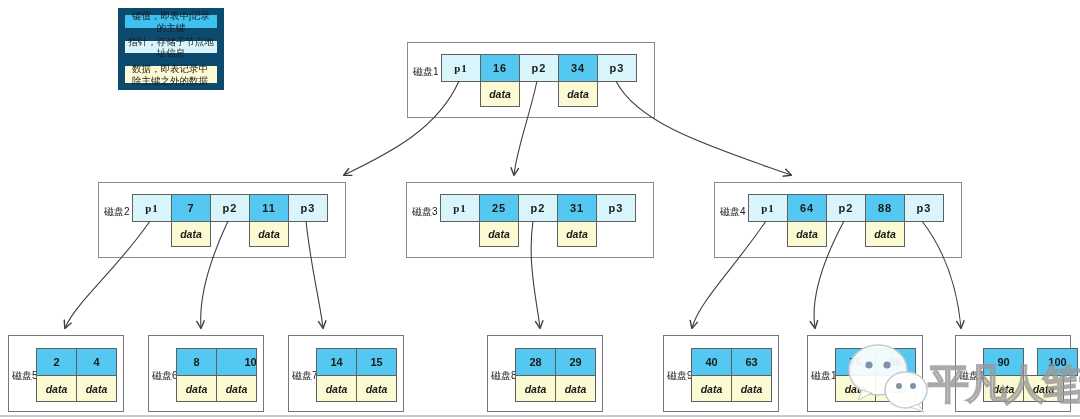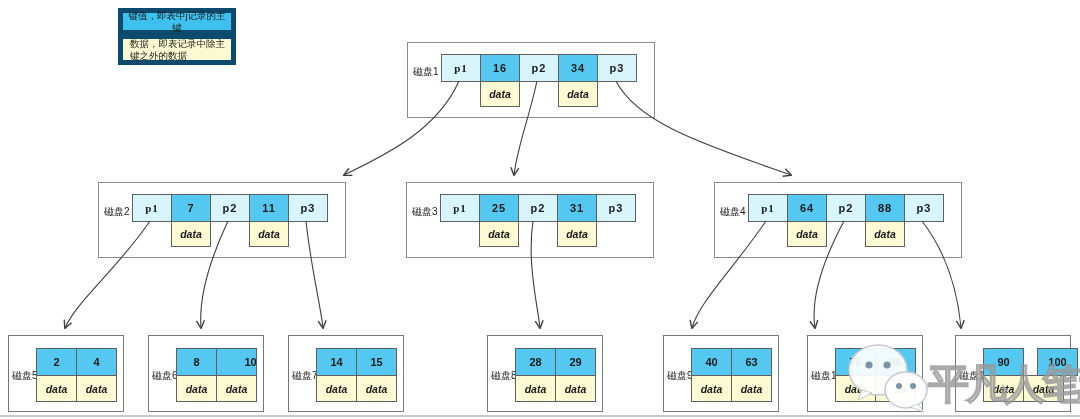--- a/index.html
+++ b/index.html
@@ -1,21 +1,21 @@
 <!DOCTYPE html>
 <html style="--key: #55c8f2; --legend-key: #3ec1ef; --ptr: #d8f5fc; --dat: #fbfad2;"><head>
 <meta charset="utf-8">
 <style>
   html,body{margin:0;padding:0;background:#fff;}
   #stage{position:relative;width:1080px;height:419px;overflow:hidden;
          font-family:"Liberation Sans","DejaVu Sans",sans-serif;color:#1a1a1a;}
 
   
   .legend{position:absolute;left:118px;top:8px;width:118px;}
-  .lgbox{box-sizing:border-box;width:118px;border:5px solid #0c4a6e;
+  .lgbox{box-sizing:border-box;width:106px;border:7px solid #0c4a6e;
          font-size:9.5px;line-height:1.2;display:flex;align-items:center;justify-content:center;
          text-align:center;padding:2px 3px;font-weight:400;}
   .lgbox.lg-key{height:27px;background:var(--legend-key,#3ec1ef);}
   .lgbox.lg-ptr{height:26px;background:var(--ptr,#d8f5fc);margin-top:-1px;}
   .lgbox.lg-dat{height:31px;background:var(--dat,#fbfad2);margin-top:-1px;
                 justify-content:flex-start;text-align:left;padding-left:7px;}
 
   
   .inode{position:absolute;width:248px;height:76px;border:1px solid #8a8a8a;background:#fff;box-sizing:border-box;}
   .nlabel{position:absolute;left:5px;top:22px;font-size:10px;white-space:nowrap;}
@@ -48,20 +48,21 @@
            margin-left:-6px;margin-top:14px;}
   .bottom-line{position:absolute;left:0;top:415px;width:1080px;height:2px;background:#c9c9c9;}
 </style>
 </head>
 <body>
 
 <div id="stage">
 
   <div class="legend">
     <div class="lgbox lg-key">键值，即表中j记录的主键</div>
+    <div class="lgbox lg-ptr">指针，存储子节点地址信息</div>
     <div class="lgbox lg-dat">数据，即表记录中除主键之外的数据</div>
   </div>
 
   <div class="inode" style="left:407px;top:42px;">
     <span class="nlabel">磁盘1</span>
     <div class="row">
       <div class="cell ptr">p1</div>
       <div class="cell key">16</div>
       <div class="cell ptr">p2</div>
       <div class="cell key">34</div>

